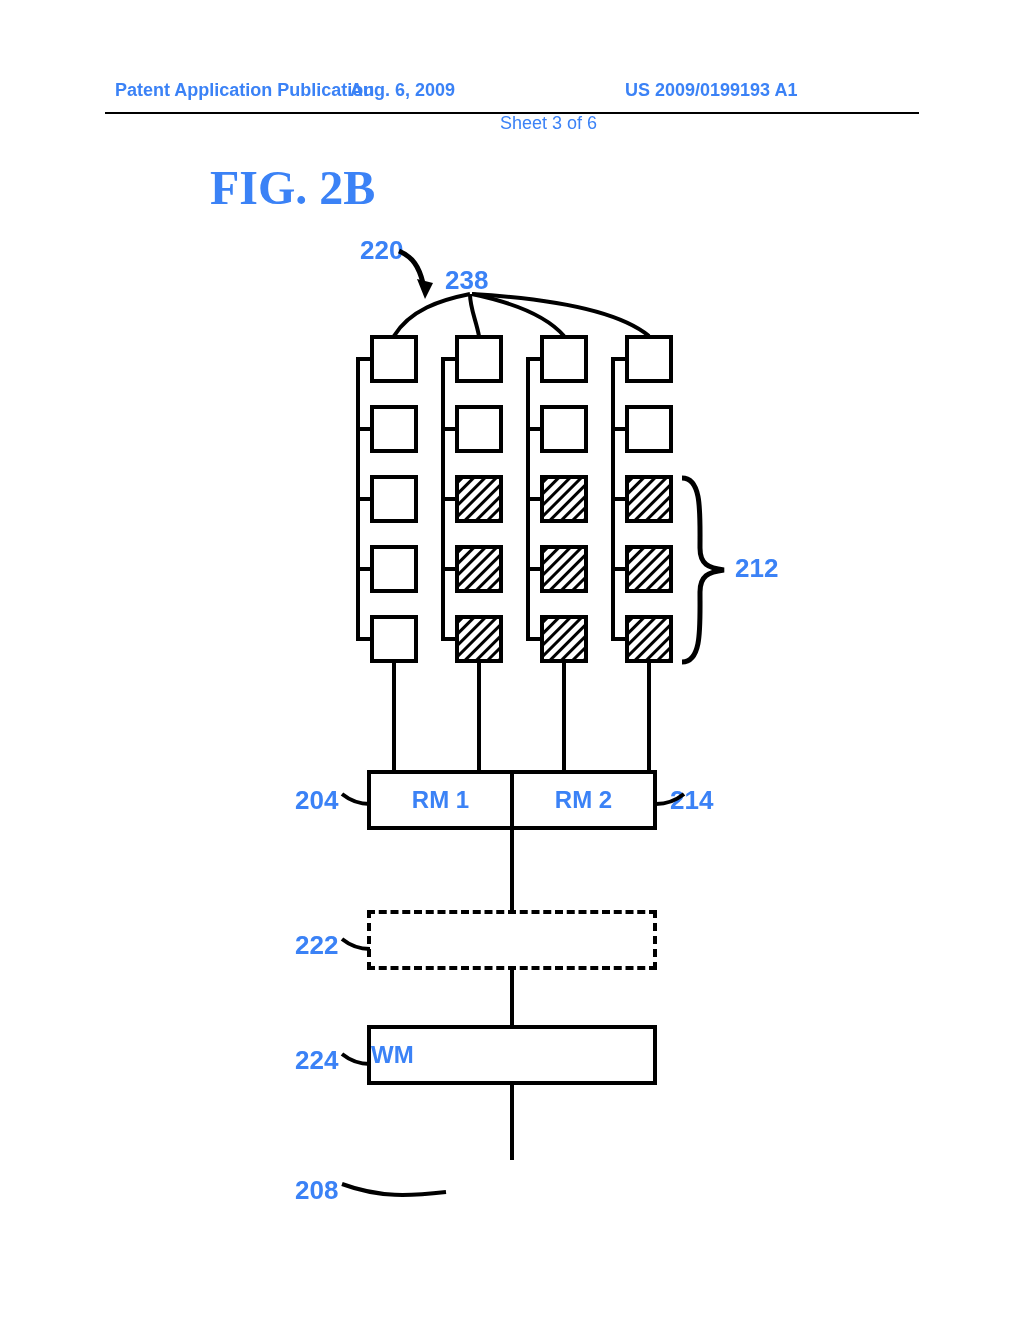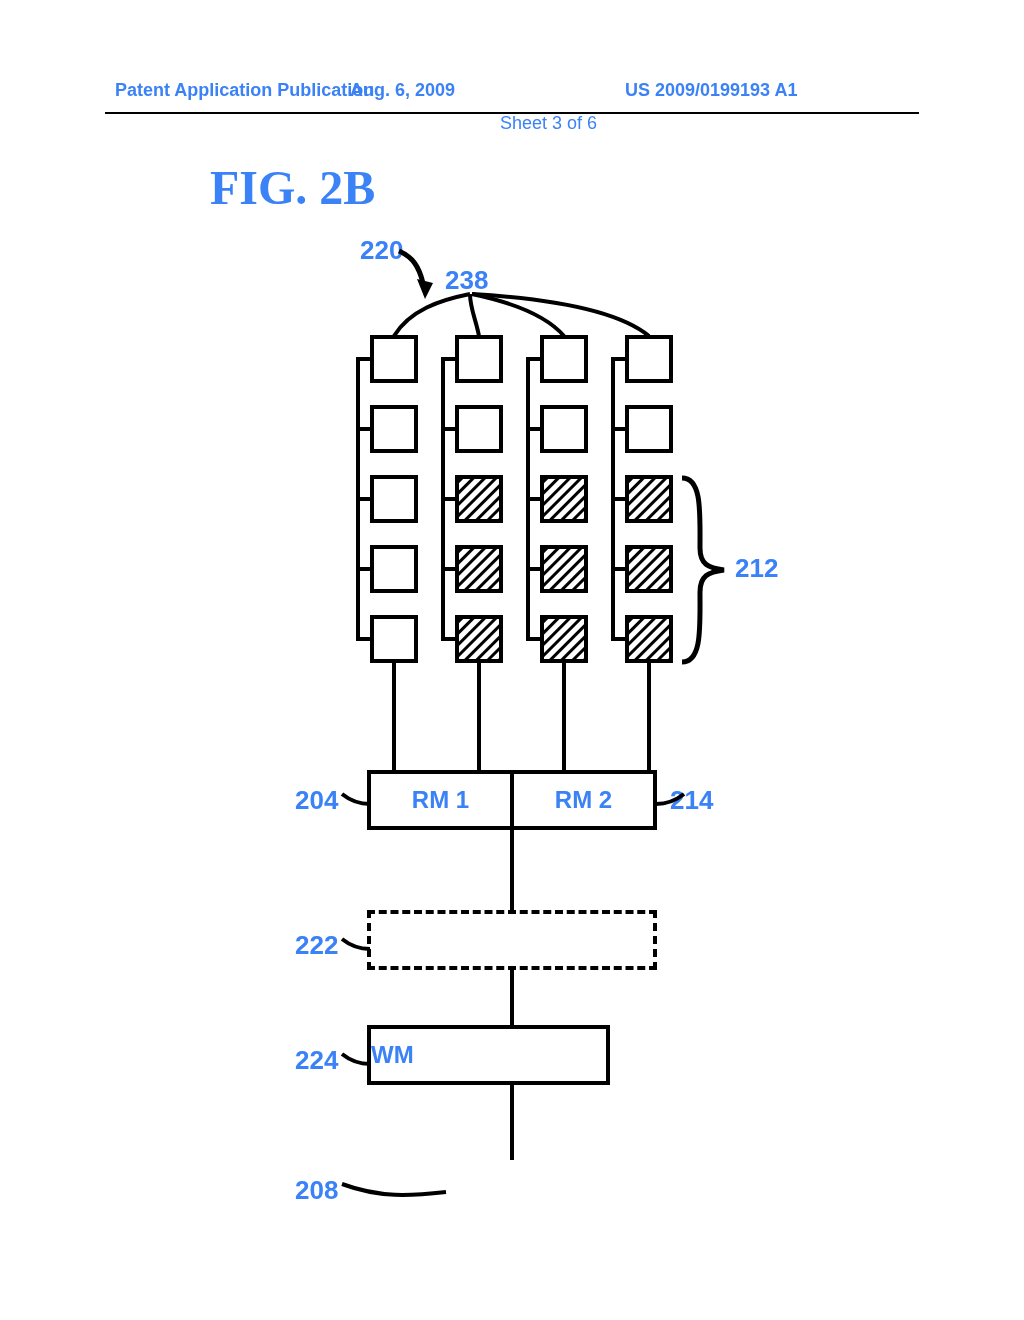--- a/index.html
+++ b/index.html
@@ -294,21 +294,21 @@
 
   <div class="vline" style="top:830px; left:510px; height:80px;"></div>
 
   <div class="dashedbox" style="top:910px; left:367px; width:290px; height:60px;"></div>
   <svg class="curly" style="top:935px; left:340px;" width="34" height="20">
     <path class="arrowpath" stroke-width="4" d="M2,4 C12,12 20,14 30,14"></path>
   </svg>
 
   <div class="vline" style="top:970px; left:510px; height:55px;"></div>
 
-  <div class="blockbox" style="top:1025px; left:367px; width:243px; height:60px;">
+  <div class="blockbox" style="top:1025px; left:367px; width:290px; height:60px;">
     <span>WM</span>
   </div>
   <svg class="curly" style="top:1050px; left:340px;" width="34" height="20">
     <path class="arrowpath" stroke-width="4" d="M2,4 C12,12 20,14 30,14"></path>
   </svg>
 
   <div class="vline" style="top:1085px; left:510px; height:75px;"></div>
 
   <svg class="curly" style="top:1180px; left:340px;" width="110" height="22">
     <path class="arrowpath" stroke-width="4" d="M2,4 C40,18 70,16 106,12"></path>

